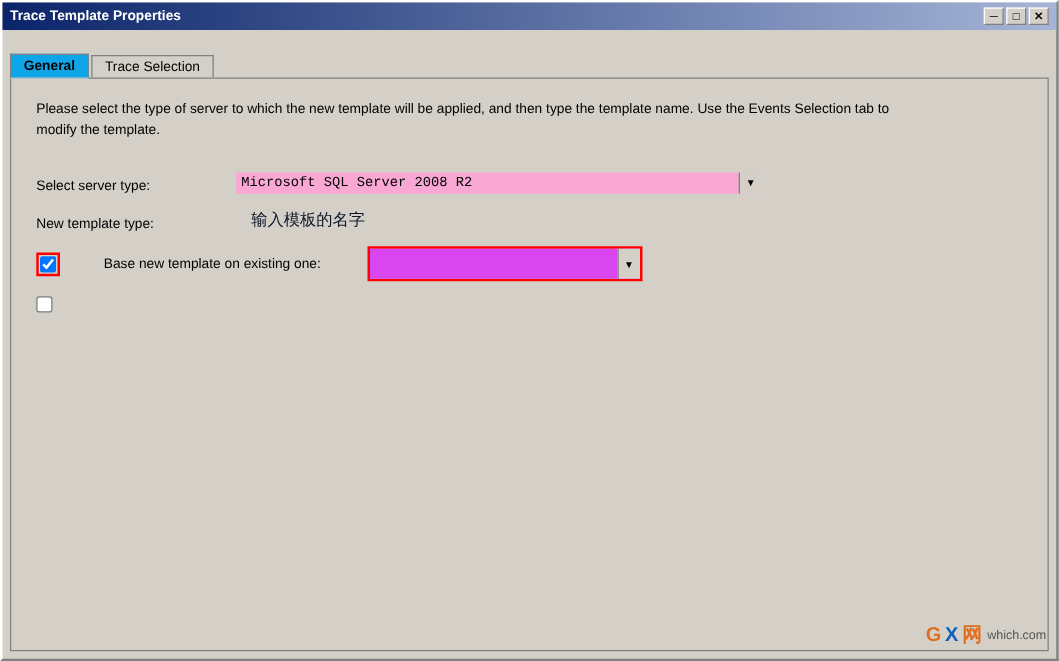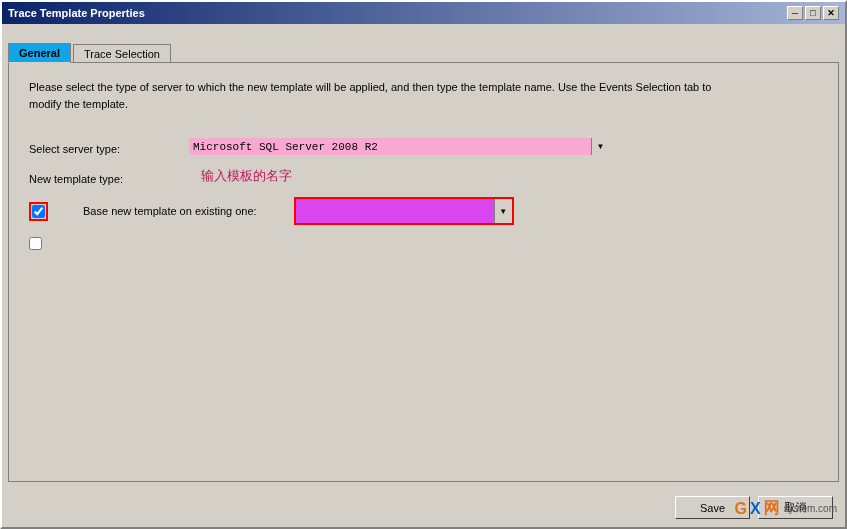--- a/index.html
+++ b/index.html
@@ -173,21 +173,21 @@
       pointer-events: none;
     }
 
     .select-arrow::after {
       content: '▼';
       font-size: 8px;
       color: #000;
     }
 
     .annotation-text {
-      color: #be185d;
+      color: #0f172a;
       font-size: 13px;
       margin-left: 12px;
       white-space: nowrap;
     }
 
     .checkbox-wrapper {
       border: 2px solid #ff0000;
       display: inline-flex;
       align-items: center;
       padding: 1px;
@@ -358,26 +358,22 @@
         </div>
       </div>
 
       <div class="checkbox-row-plain">
         <input type="checkbox" style="">
       </div>
 
     </div>
   </div>
 
-  <div class="bottom-bar">
-    <button class="btn">Save</button>
-    <button class="btn">取消</button>
-  </div>
 
   <div class="watermark">
     <div class="gxi-logo">
       <span class="gxi-g">G</span>
       <span class="gxi-x">X</span>
       <span class="gxi-i">网</span>
     </div>
-    <span class="gxi-site">system.com</span>
+    <span class="gxi-site">which.com</span>
   </div>
 </div>
 
 </body></html>

